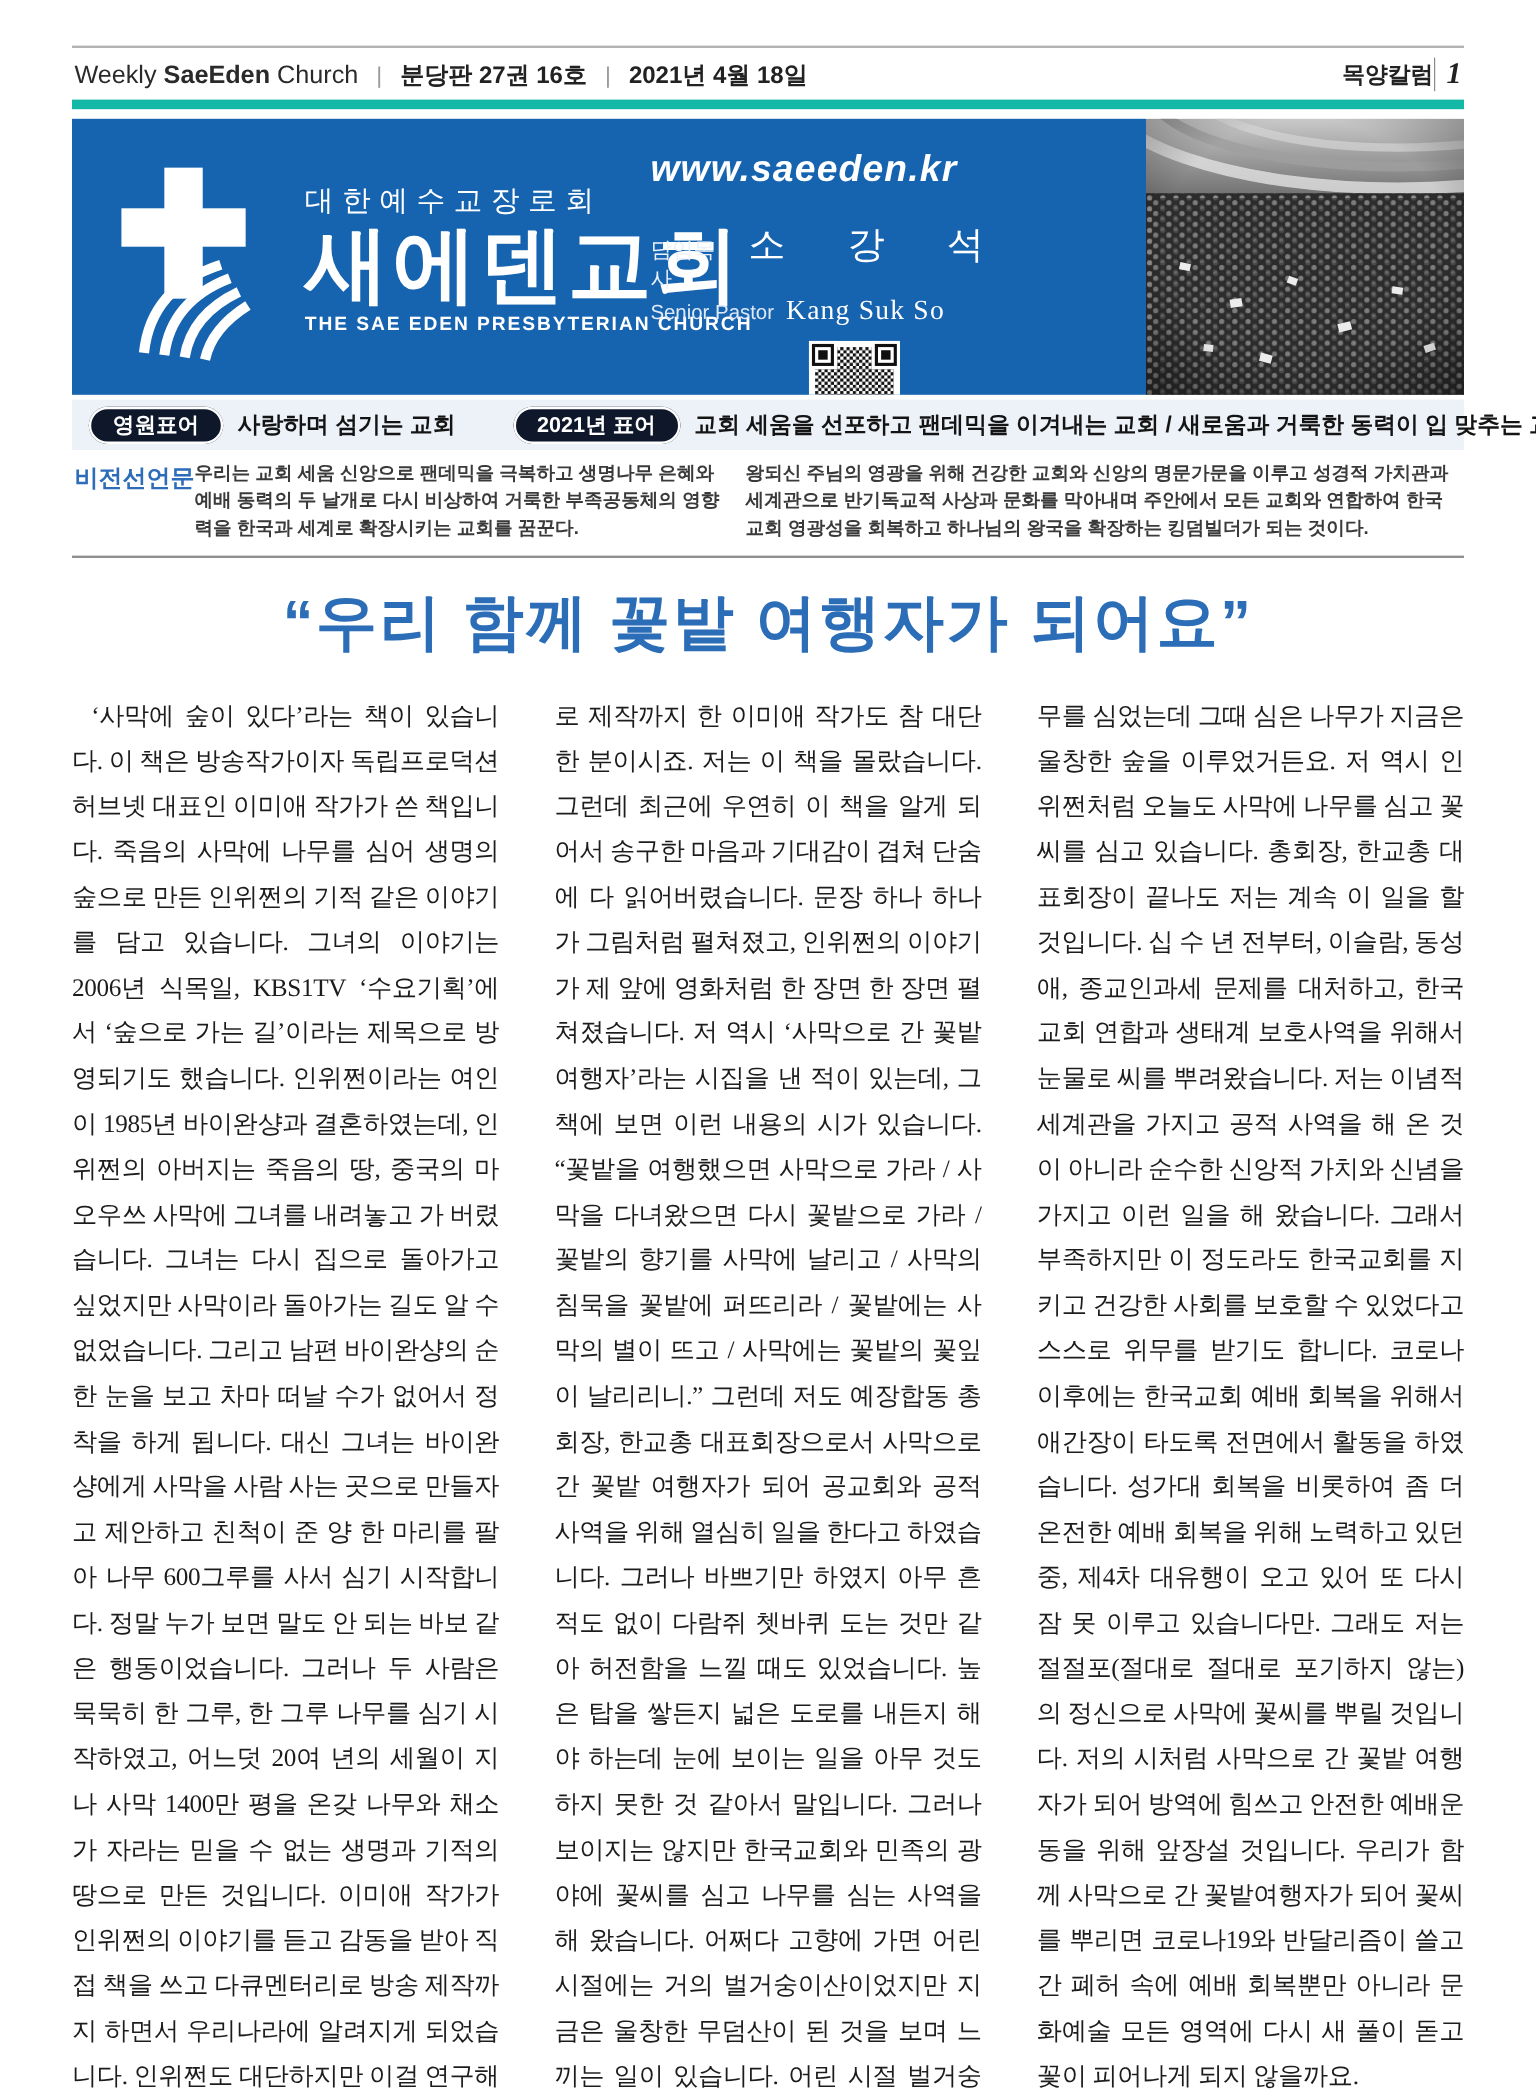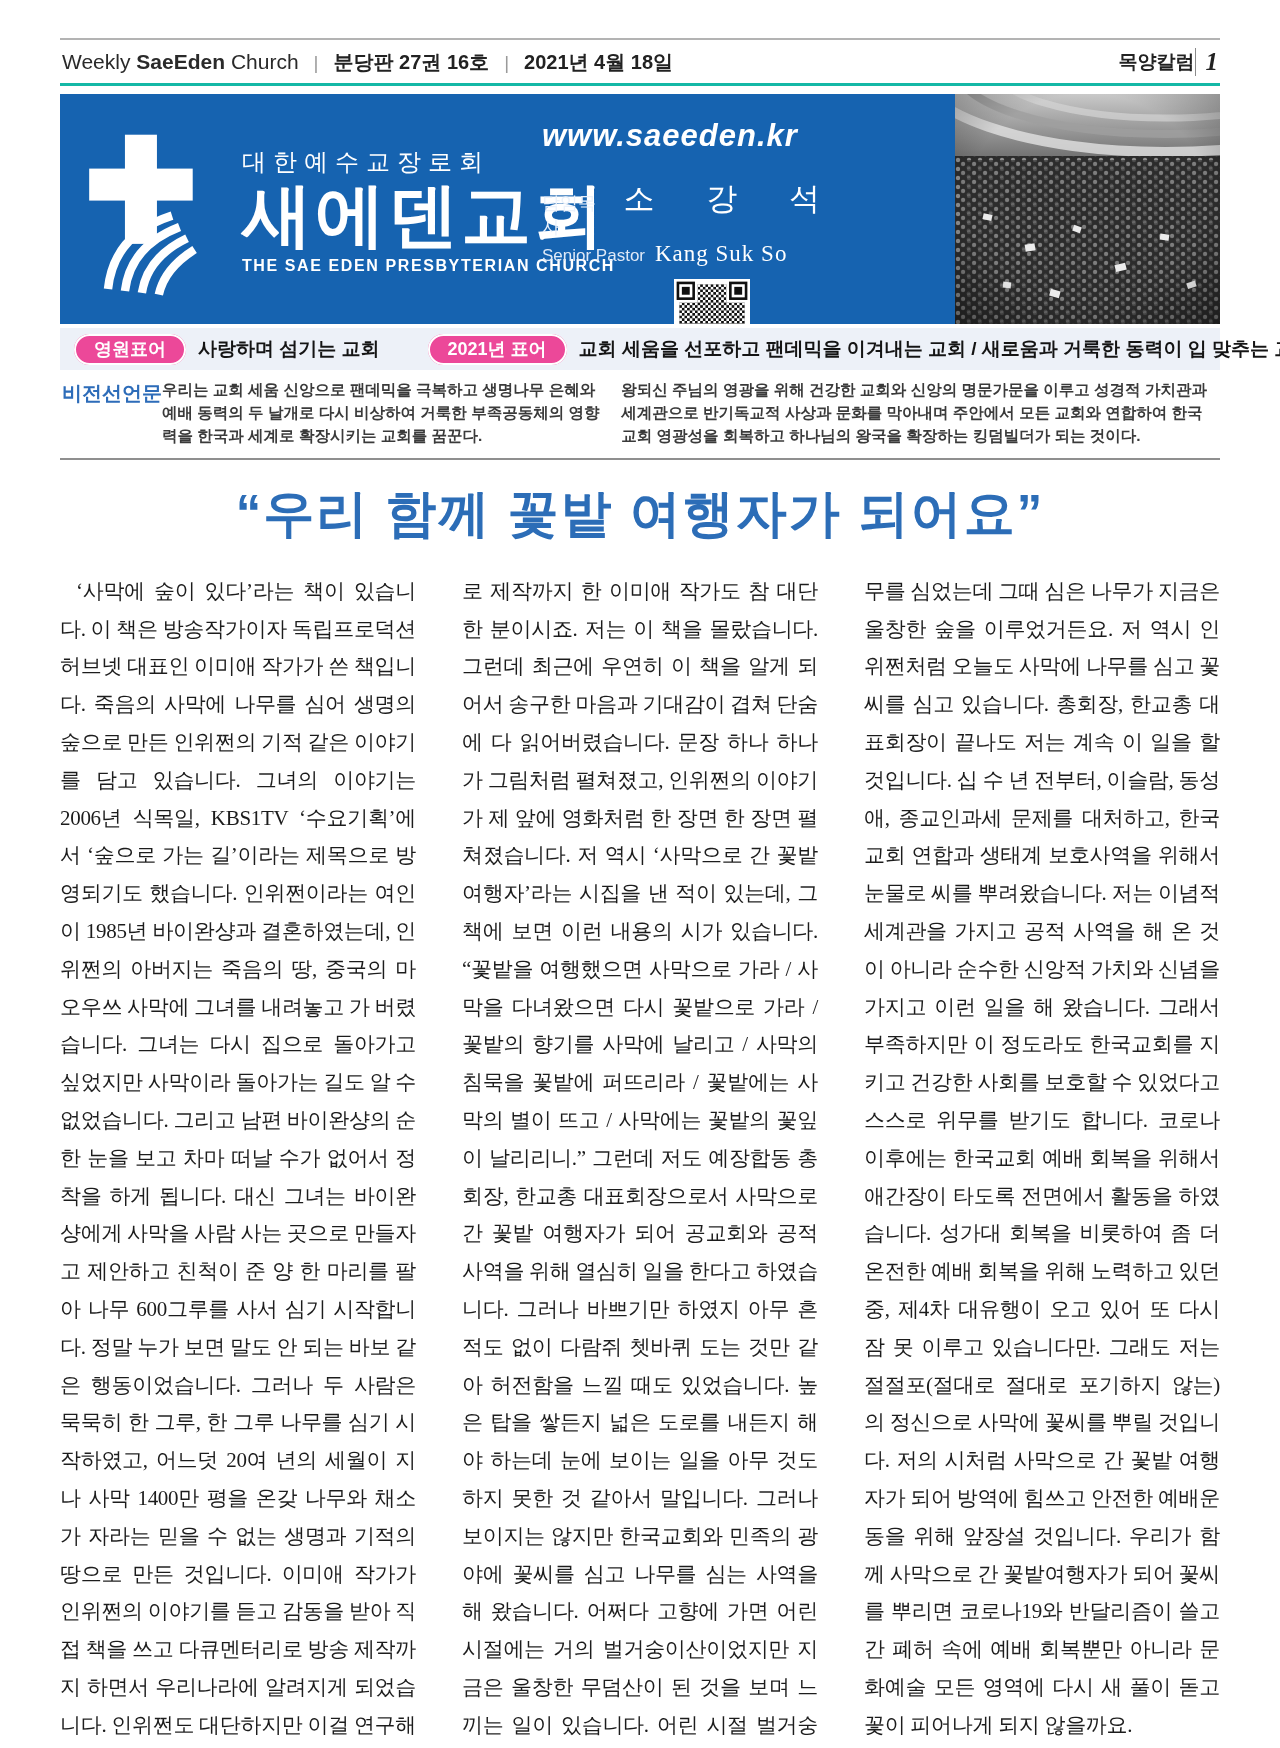--- a/index.html
+++ b/index.html
@@ -4,40 +4,40 @@
 <style>
   html,body { margin:0; padding:0; background:#ffffff; }
   .page {
     width:1280px; height:1748px; margin:0 auto; background:#ffffff;
     position:relative; box-sizing:border-box; padding:0 60px;
     font-family:"Liberation Sans", sans-serif; overflow:hidden; color:#1e1e1e;
   }
 
   
   .masthead {
-    margin-top:38px; border-top:2px solid #b3b3b3; border-bottom:3px solid #14b8a6;
+    margin-top:38px; border-top:2px solid #b3b3b3; border-bottom:8px solid #14b8a6;
     display:flex; justify-content:space-between; align-items:center;
     padding:8px 2px 7px 2px;
   }
   .mast-left { display:flex; align-items:baseline; gap:15px; font-size:21px; color:#2a2a2a; }
   .brand span { color:#2a2a2a; }
   .brand .bold { font-weight:700; }
   .vbar { color:#9a9a9a; font-weight:300; font-size:19px; }
   .edition, .issue-date { font-weight:700; font-size:20px; color:#222; }
   .mast-right { display:flex; align-items:center; }
   .section-name { font-weight:700; font-size:19px; color:#222; }
   .page-num {
     font-family:"Liberation Serif", serif; font-style:italic; font-weight:700;
     font-size:25px; border-left:1px solid #8a8a8a; padding-left:10px; color:#222;
   }
 
   
   .banner { margin-top:8px; height:230px; display:flex; }
   .banner-blue { flex:1; background:#1663b0; position:relative; color:#fff; overflow:hidden; }
-  .logo { position:absolute; left:16px; top:30px; display:flex; align-items:flex-start; }
+  .logo { position:absolute; left:28px; top:30px; display:flex; align-items:flex-start; }
   .logo-mark { width:160px; height:172px; flex:none; }
   .logo-text { margin-left:6px; margin-top:22px; }
   .denom { font-size:24px; letter-spacing:7px; font-weight:500; }
   .cname { font-size:70px; font-weight:800; line-height:1.02; letter-spacing:3px; margin-top:2px; }
   .cname-en { font-size:16px; font-weight:700; letter-spacing:1.6px; margin-top:6px; }
   .banner-right { position:absolute; left:482px; top:24px; width:300px; }
   .url { font-style:italic; font-weight:700; font-size:31px; letter-spacing:1px; }
   .pastor-row { margin-top:24px; display:flex; align-items:baseline; gap:14px; }
   .pastor-label { font-size:18px; color:#eaf1fb; }
   .pastor-name { font-family:"Liberation Serif", serif; font-size:31px; letter-spacing:22px; white-space:nowrap; }
@@ -46,21 +46,21 @@
   .pastor-en-name { font-family:"Liberation Serif", serif; font-size:23px; letter-spacing:1px; }
   .qr { margin-top:12px; margin-left:132px; width:76px; height:76px; display:block; }
   .banner-photo { width:265px; height:230px; flex:none; display:block; }
 
   
   .slogan-strip {
     background:#edf1f8; margin-top:4px; display:flex; align-items:center;
     gap:12px; padding:6px 14px; height:30px;
   }
   .pill {
-    background:#ec4899; color:#fff; font-weight:700; font-size:18px;
+    background:#0f172a; color:#fff; font-weight:700; font-size:18px;
     border-radius:999px; padding:3px 20px 4px; white-space:nowrap;
     box-shadow:0 0 0 2px #ffffff inset;
   }
   .slogan-text { font-weight:700; font-size:19px; color:#141414; white-space:nowrap; }
   .gap { width:24px; flex:none; }
 
   
   .statements {
     display:flex; gap:16px; padding:9px 2px 10px; border-bottom:2px solid #8f8f8f;
   }

